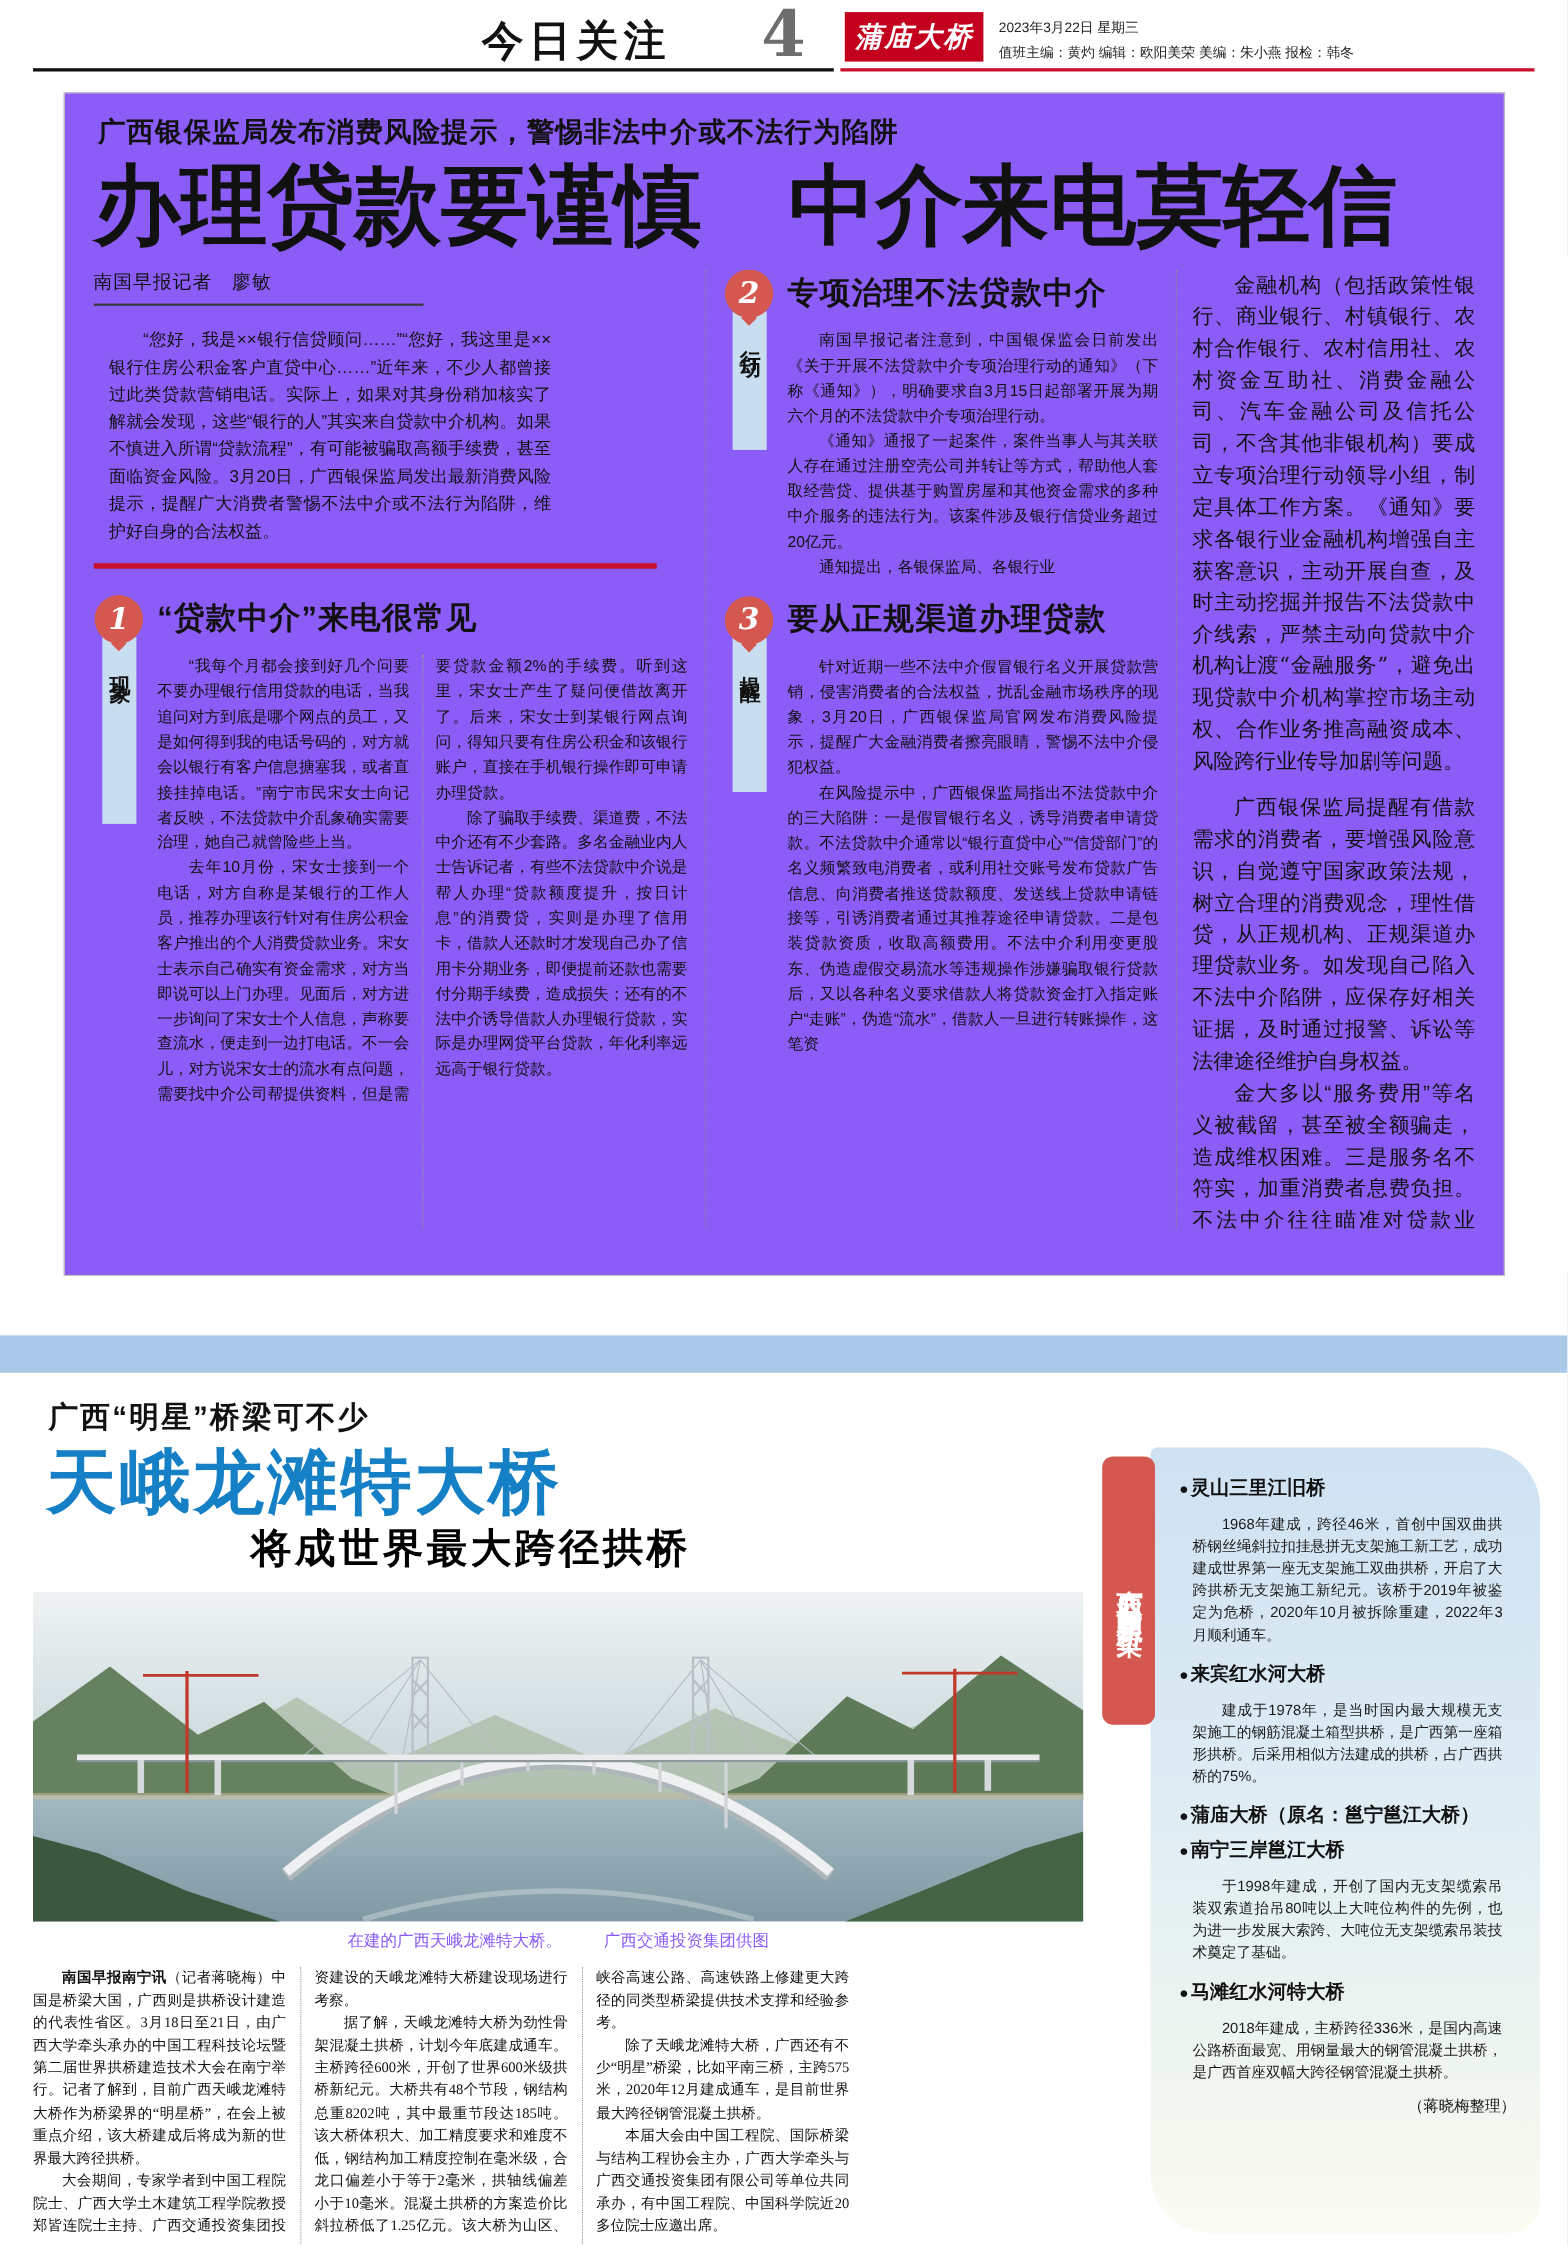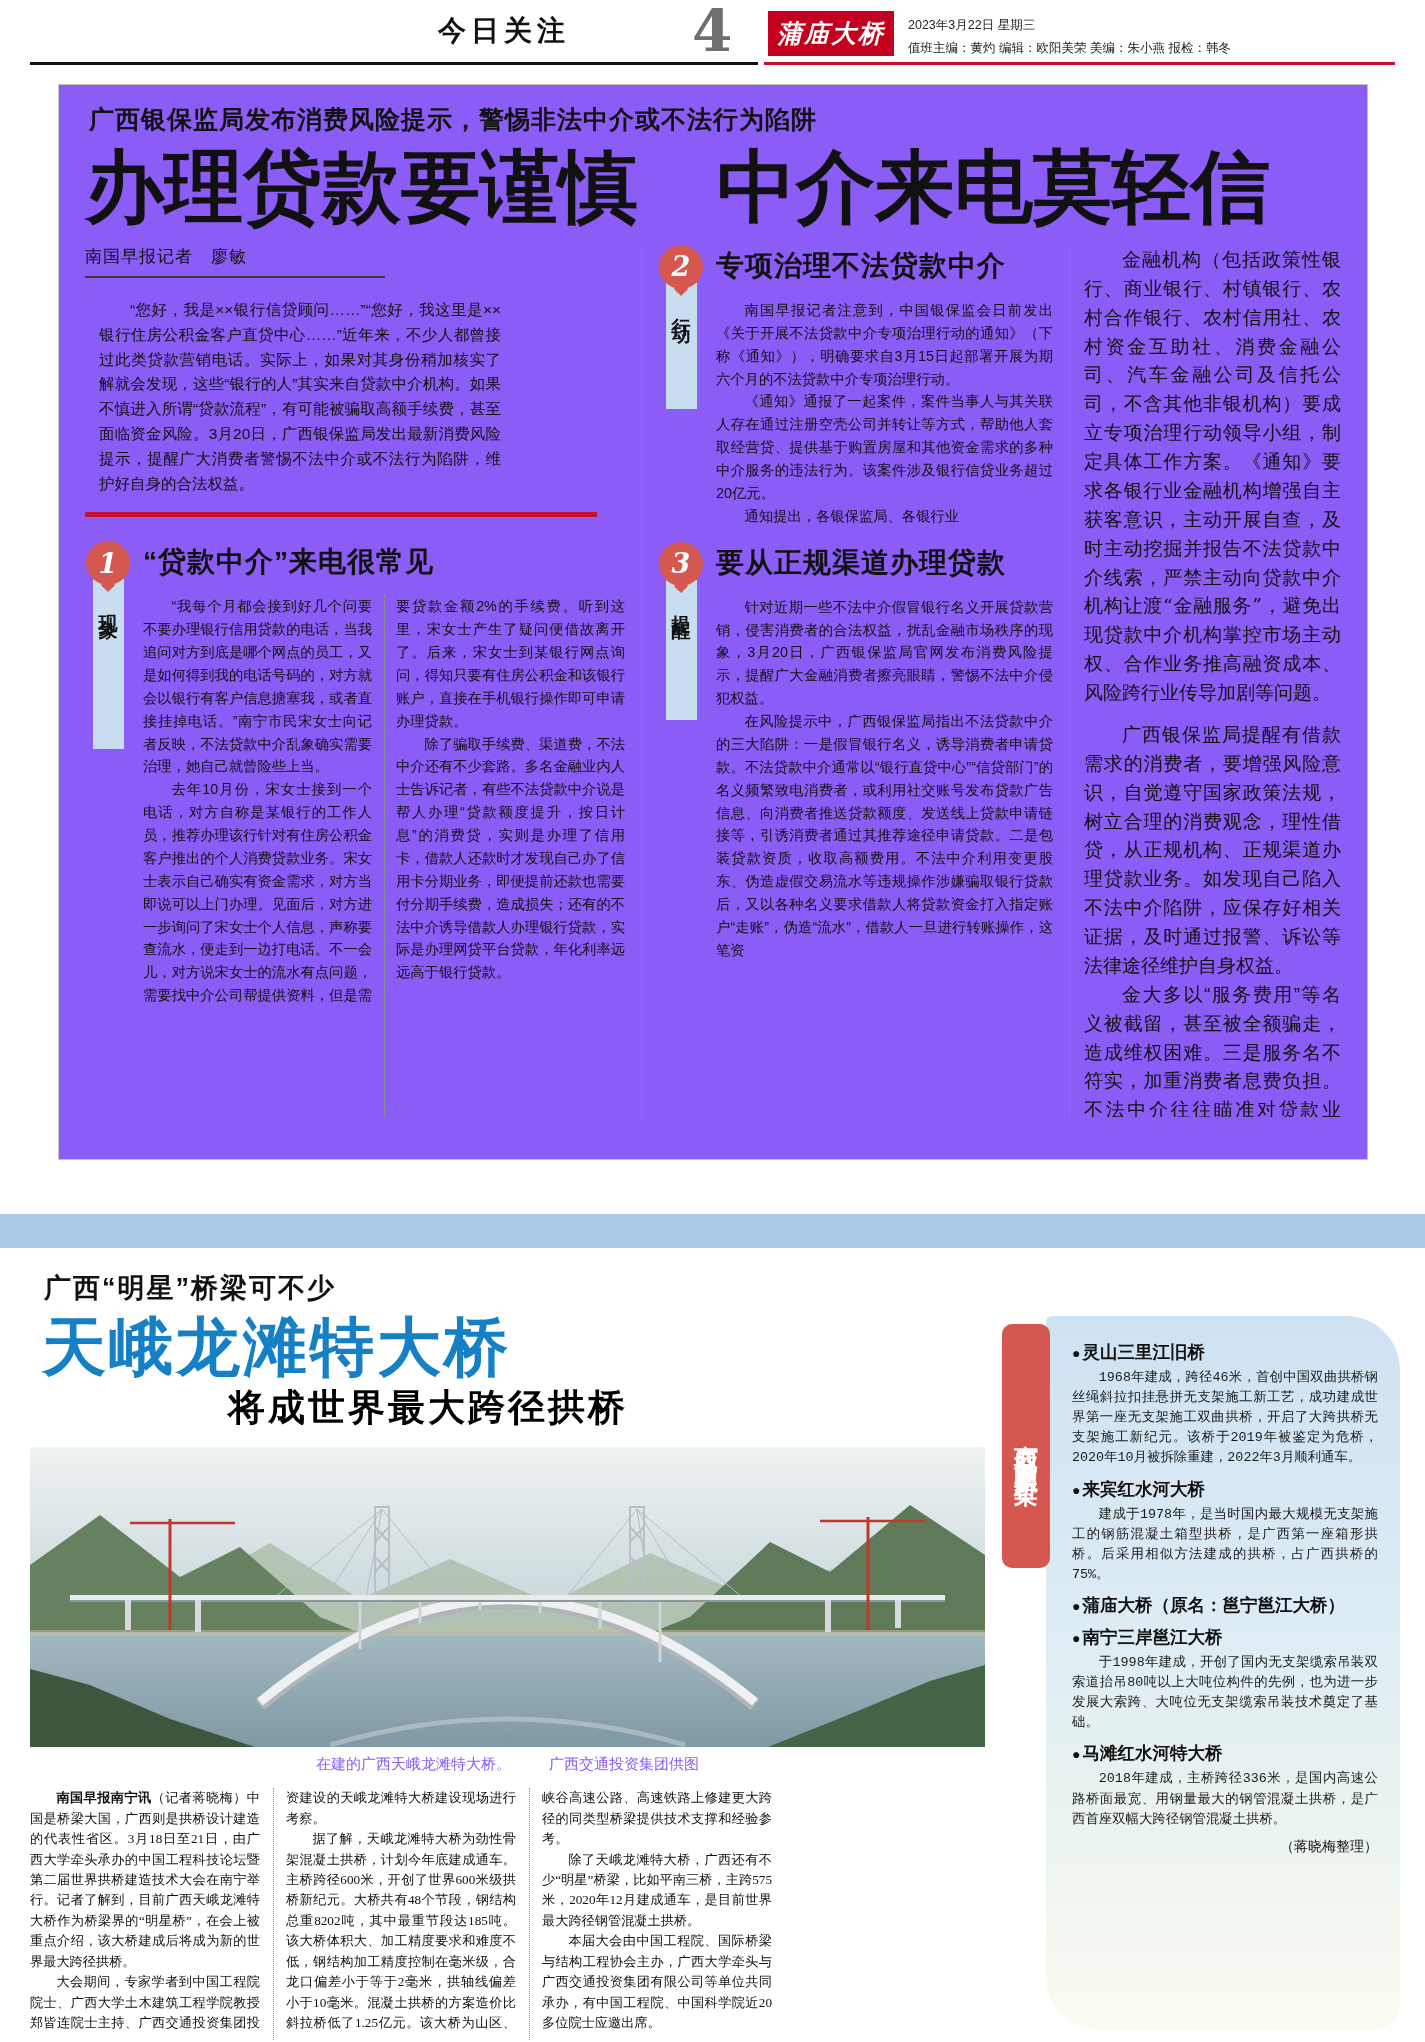--- a/index.html
+++ b/index.html
@@ -1,21 +1,21 @@
 <!DOCTYPE html>
 <html><head>
 <meta charset="utf-8">
 <style>
   html,body{margin:0;padding:0;background:#e8e8e8;}
   .page{position:relative;width:1425px;height:2042px;background:#ffffff;margin:0 auto;
         font-family:"Liberation Sans",sans-serif;color:#111;overflow:hidden;}
 
   
   .masthead{position:absolute;left:0;top:0;width:100%;height:66px;}
-  .mh-section{position:absolute;left:438px;top:12px;font-size:28px;font-weight:900;letter-spacing:5px;}
+  .mh-section{position:absolute;left:438px;top:12px;font-size:38px;font-weight:900;letter-spacing:5px;}
   .mh-pagenum{position:absolute;left:692px;top:2px;font-family:"DejaVu Serif",serif;font-weight:bold;
               font-size:58px;color:#6e6e6e;line-height:1;}
   .mh-logo{position:absolute;left:768px;top:11px;width:126px;height:45px;background:#c4001f;
            color:#fff;display:flex;align-items:center;justify-content:center;
            font-family:"DejaVu Serif",serif;font-style:italic;font-weight:bold;font-size:25px;letter-spacing:2px;}
   .mh-meta{position:absolute;left:908px;top:14px;font-size:12.5px;line-height:1.85;color:#222;white-space:nowrap;}
   .rule-black{position:absolute;left:30px;top:62px;width:728px;height:3px;background:#111;}
   .rule-red{position:absolute;left:764px;top:62px;width:631px;height:3px;background:#c8102e;}
 
   
@@ -72,22 +72,22 @@
 
   
   .b-sidebar{position:absolute;left:1002px;top:1316px;width:398px;height:714px;display:flex;}
   .sb-redbar{flex:none;width:48px;height:244px;margin-top:8px;background:#d4584f;border-radius:10px;
              color:#fff;display:flex;align-items:center;justify-content:center;z-index:2;}
   .sb-redbar span{writing-mode:vertical-rl;font-size:24px;font-weight:700;letter-spacing:4px;}
   .sb-panel{flex:1;margin-left:-4px;background:linear-gradient(180deg,#cfe2f2 0%,#dcebf4 40%,#eef5ef 78%,#fbfbf2 100%);
             border-radius:6px 54px 28px 54px;padding:16px 22px 14px 26px;box-sizing:border-box;overflow:hidden;}
   .sb-item-title{font-size:17.5px;font-weight:800;margin:8px 0 4px;}
   .sb-item-title .blt{font-size:14px;margin-right:2px;}
-  .sb-item-desc{font-family:Liberation Mono, monospace;font-size:13.4px;line-height:1.5;text-align:justify;
-                text-indent:2em;margin:0;color:#1a1a1a;}
+  .sb-item-desc{font-family:Liberation Sans, sans-serif;font-size:13.4px;line-height:1.5;text-align:justify;
+                text-indent:2em;margin:12px;color:#1a1a1a;}
   .sb-sign{font-family:"DejaVu Serif",serif;font-size:14px;text-align:right;margin-top:8px;}
 </style>
 </head>
 <body>
 
 <div class="page">
 
   <header class="masthead">
     <span class="mh-section">今日关注</span>
     <span class="mh-pagenum">4</span>

